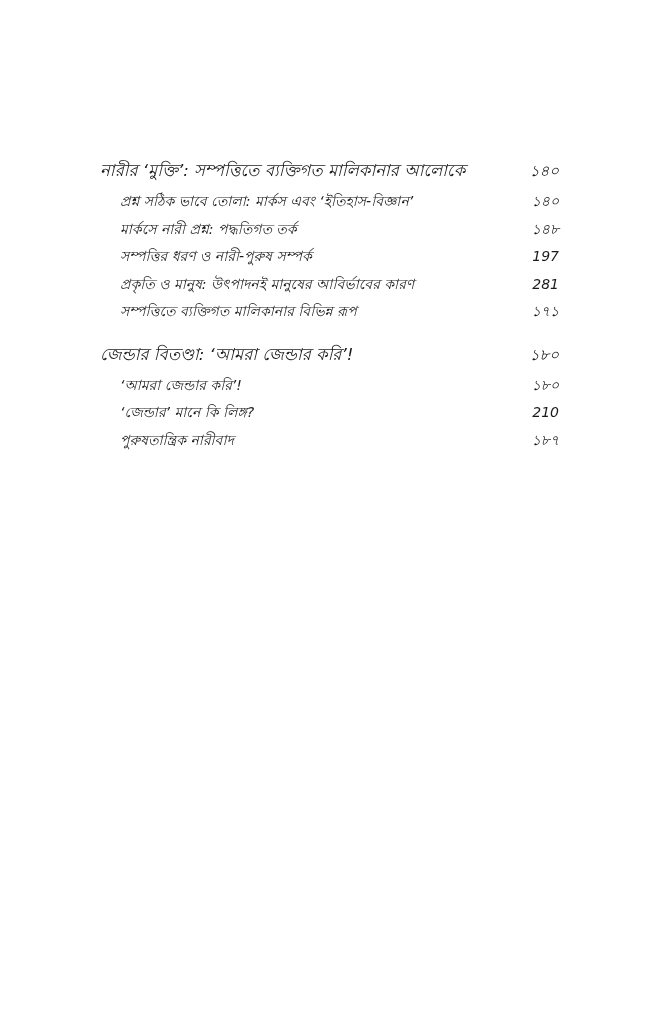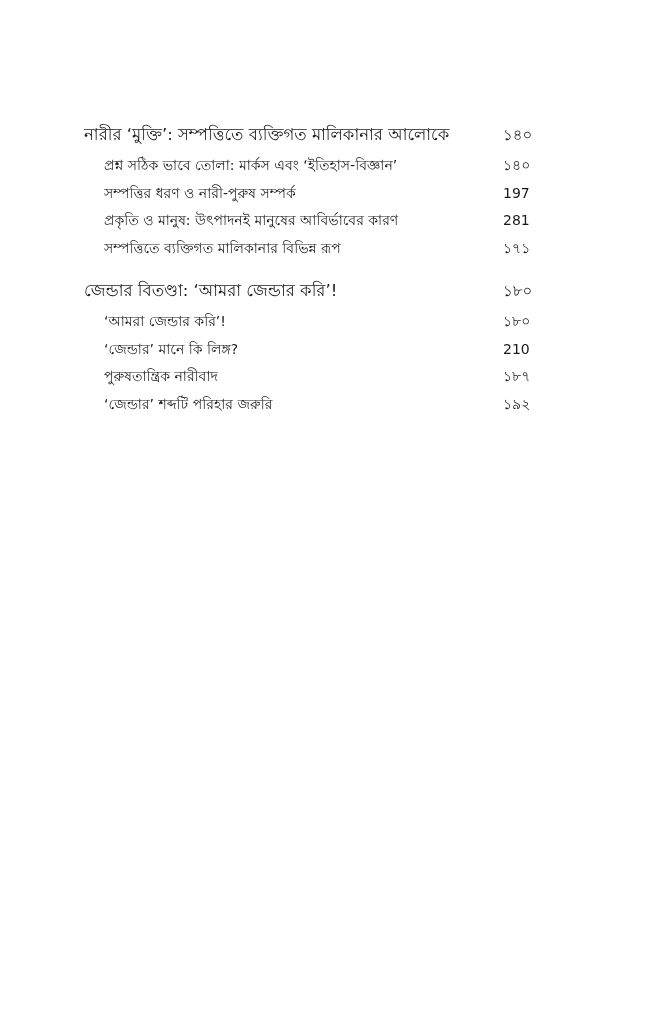--- a/index.html
+++ b/index.html
@@ -10,23 +10,24 @@
     body {
       width: 663px;
       height: 1024px;
       position: relative;
       overflow: hidden;
       font-family: "DejaVu Sans", "Liberation Sans", sans-serif;
       color: #1a1a1a;
     }
     .toc {
       position: absolute;
-      left: 84px;
+      left: 100px;
       top: 118px;
       width: 459px;
+      font-style: italic;
     }
     .section {
       margin-bottom: 12px;
     }
     .row {
       display: flex;
       justify-content: space-between;
       align-items: baseline;
       white-space: nowrap;
     }
@@ -40,40 +41,45 @@
       height: 27.5px;
       line-height: 27.5px;
       padding-left: 20px;
     }
     .row .title {
       flex: 1 1 auto;
       overflow: hidden;
     }
     .row .page {
       flex: 0 0 auto;
-      text-align: left;
+      text-align: right;
       min-width: 40px;
+      margin-top: 36px;
     }
     .row.main .page { font-size: 15px; }
     .row.sub .page { font-size: 14px; }
     .section.solo .row.main { margin-top: 6px; }
   </style>
 </head>
 <body>
 
 <div class="toc">
 
   <div class="section">
     <div class="row main">
       <span class="title">নারীর ‘মুক্তি’: সম্পত্তিতে ব্যক্তিগত মালিকানার আলোকে</span>
       <span class="page">১৪০</span>
     </div>
     <div class="row sub">
       <span class="title">প্রশ্ন সঠিক ভাবে তোলা: মার্কস এবং ‘ইতিহাস-বিজ্ঞান’</span>
       <span class="page">১৪০</span>
+    </div>
+    <div class="row sub">
+      <span class="title">মার্কসে নারী প্রশ্ন: পদ্ধতিগত তর্ক</span>
+      <span class="page">১৪৮</span>
     </div>
     <div class="row sub">
       <span class="title">সম্পত্তির ধরণ ও নারী-পুরুষ সম্পর্ক</span>
       <span class="page">197</span>
     </div>
     <div class="row sub">
       <span class="title">প্রকৃতি ও মানুষ: উৎপাদনই মানুষের আবির্ভাবের কারণ</span>
       <span class="page">281</span>
     </div>
     <div class="row sub">
@@ -92,20 +98,16 @@
       <span class="page">১৮০</span>
     </div>
     <div class="row sub">
       <span class="title">‘জেন্ডার’ মানে কি লিঙ্গ?</span>
       <span class="page">210</span>
     </div>
     <div class="row sub">
       <span class="title">পুরুষতান্ত্রিক নারীবাদ</span>
       <span class="page">১৮৭</span>
     </div>
-    <div class="row sub">
-      <span class="title">‘জেন্ডার’ শব্দটি পরিহার জরুরি</span>
-      <span class="page">১৯২</span>
-    </div>
   </div>
 
 
 </div>
 
 </body></html>

